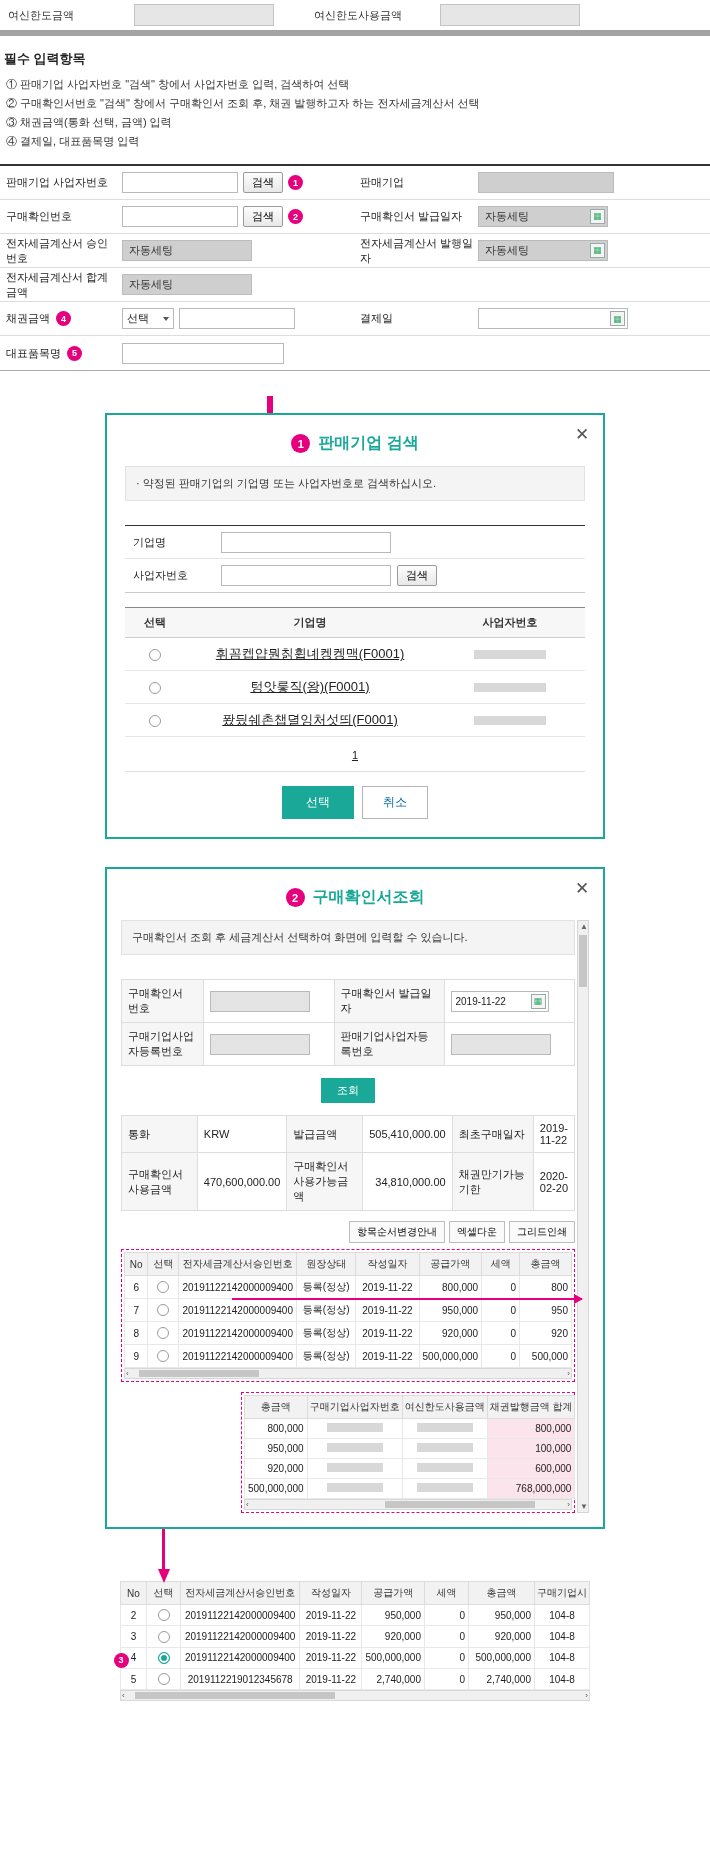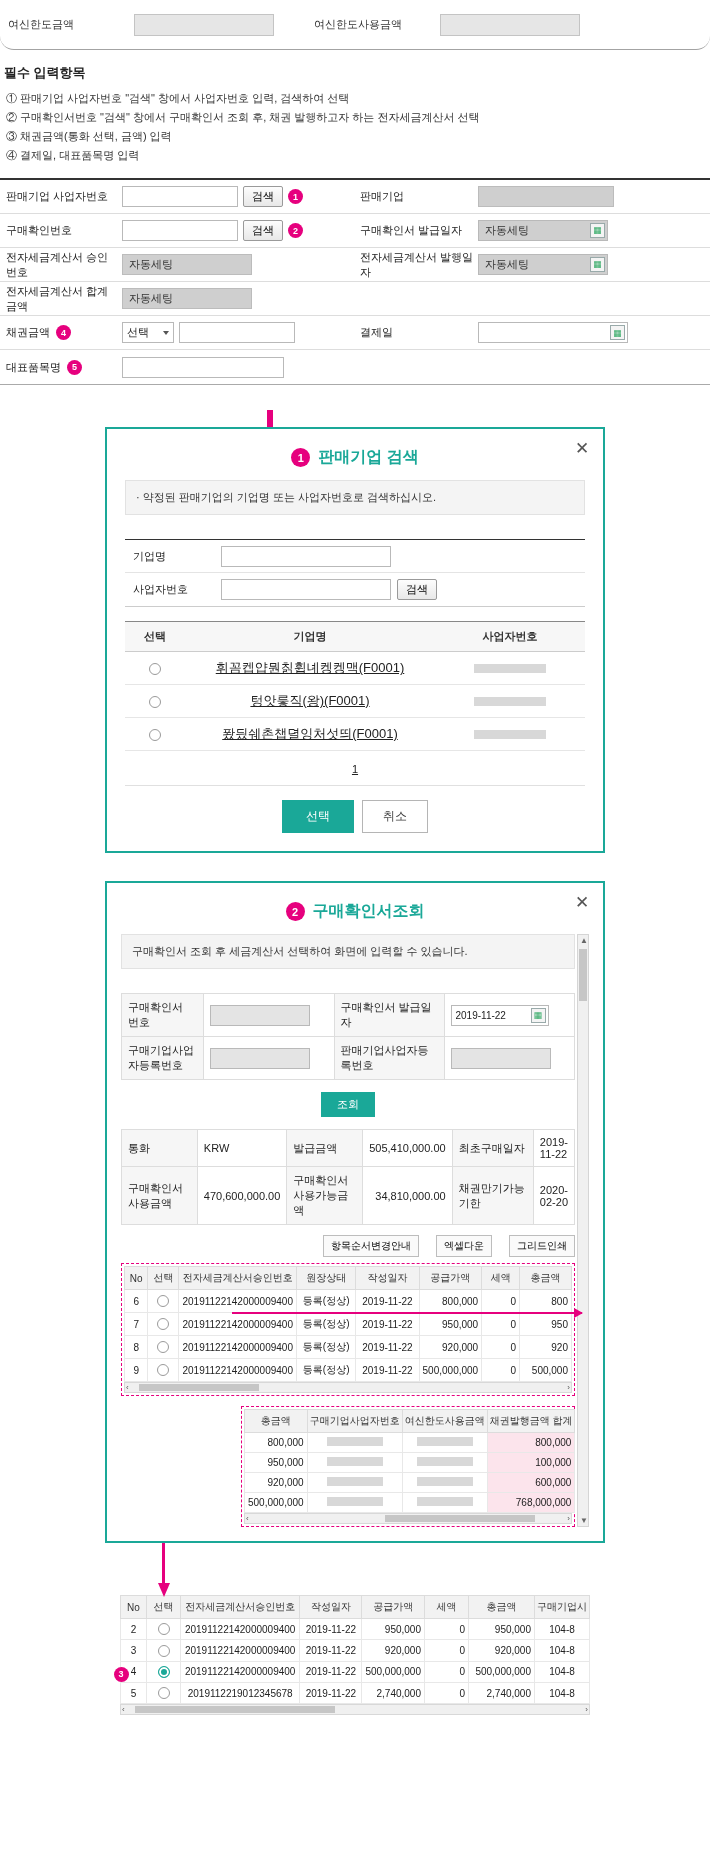--- a/index.html
+++ b/index.html
@@ -7,24 +7,23 @@
   body {
     width: 710px;
     background: #ffffff;
     font-family: "Liberation Sans", sans-serif;
     font-size: 11px;
     color: #222;
     position: relative;
   }
   .top-bar {
     display:flex; align-items:center;
-    height: 50px;
-    border-bottom: 1px solid #a3a3a3;
+    height: 36px;
+    border-bottom: 6px solid #a3a3a3;
     padding: 0 4px;
-    border-radius: 14px;
   }
   .top-field { display:flex; align-items:center; }
   .top-label { width: 130px; font-size: 11px; color:#333; padding-left:4px; }
   .top-input {
     width: 140px; height: 22px; background:#e6e6e6;
     border: 1px solid #c4c4c4;
   }
   .top-gap { width: 36px; }
 
   .section-title {
@@ -148,39 +147,39 @@
   .radio.sel { border-color:#1aa898; box-shadow: inset 0 0 0 2px #fff; background:#1aa898; }
   .cname { text-decoration: underline; color:#222; cursor:pointer; }
   .blank-bar { display:inline-block; width:72px; height:9px; background:#d8d8d8; }
   .pager { text-align:center; padding:12px 0 10px 0; font-size:11px; }
   .pager u { text-decoration: underline; }
   .btn-row { display:flex; justify-content:center; gap:8px; border-top:1px solid #e0e0e0; padding-top:14px; }
   .btn-primary {
     background:#1aa898; color:#fff; border:none; padding:7px 24px; font-size:12px; cursor:pointer;
   }
   .btn-default {
-    background:#fff; color:#404040; border:1px solid #b5b5b5; padding:7px 20px; font-size:12px; cursor:pointer;
+    background:#fff; color:#0369a1; border:1px solid #b5b5b5; padding:7px 20px; font-size:12px; cursor:pointer;
   }
   .btn-teal-sm {
     background:#1aa898; color:#fff; border:none; padding:5px 16px; font-size:11px; cursor:pointer;
   }
 
   
   .m2-scroll { position:relative; padding-right:14px; }
   .vscroll {
     position:absolute; right:0; top:0; width:12px; bottom:0; background:#f0f0f0; border:1px solid #d5d5d5;
   }
   .vscroll .thumb { position:absolute; top:14px; left:1px; width:8px; height:52px; background:#c6c6c6; }
   .vscroll .ar { position:absolute; left:2px; font-size:8px; color:#666; }
   .info-tbl { width:100%; border-collapse:collapse; margin-bottom:10px; border-top:1px solid #888;}
   .info-tbl td { border:1px solid #ddd; font-size:11px; padding:6px 6px; }
   .info-tbl td.k { background:#f6f6f6; width:82px; }
   .info-tbl td.v { text-align:right; }
   .info-tbl td.v.l { text-align:left; }
-  .tool-row { display:flex; justify-content:flex-end; gap:17px; margin-bottom:6px; }
+  .tool-row { display:flex; justify-content:flex-end; gap:4px; margin-bottom:6px; }
   .tool-btn { border:1px solid #bdbdbd; background:#fafafa; font-size:10px; padding:3px 7px; cursor:pointer;}
   .dgrid { width:100%; border-collapse:collapse; }
   .dgrid th {
     background:#f2f2f2; border:1px solid #dcdcdc; font-size:10px; font-weight:normal;
     padding:4px 2px; color:#333; white-space:nowrap;
   }
   .dgrid td {
     border:1px solid #e8e8e8; font-size:10px; padding:4px 3px; text-align:right; white-space:nowrap;
   }
   .dgrid td.c { text-align:center; }

